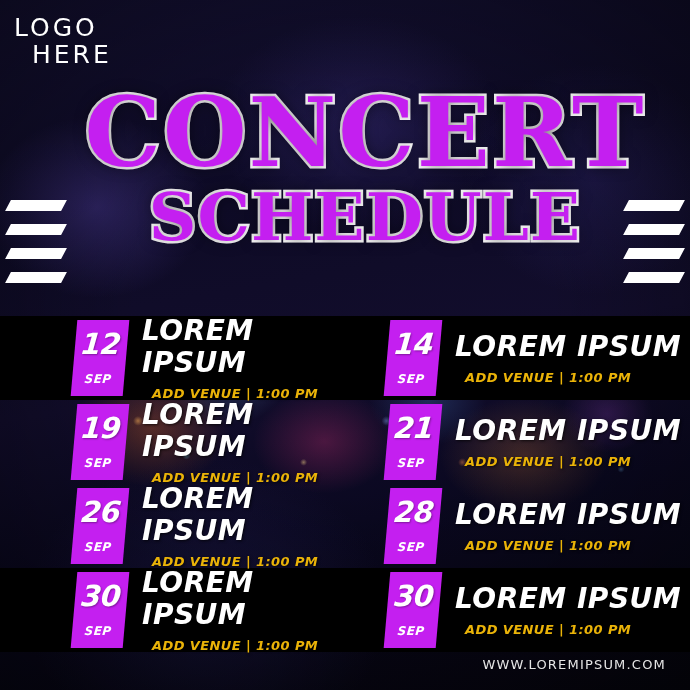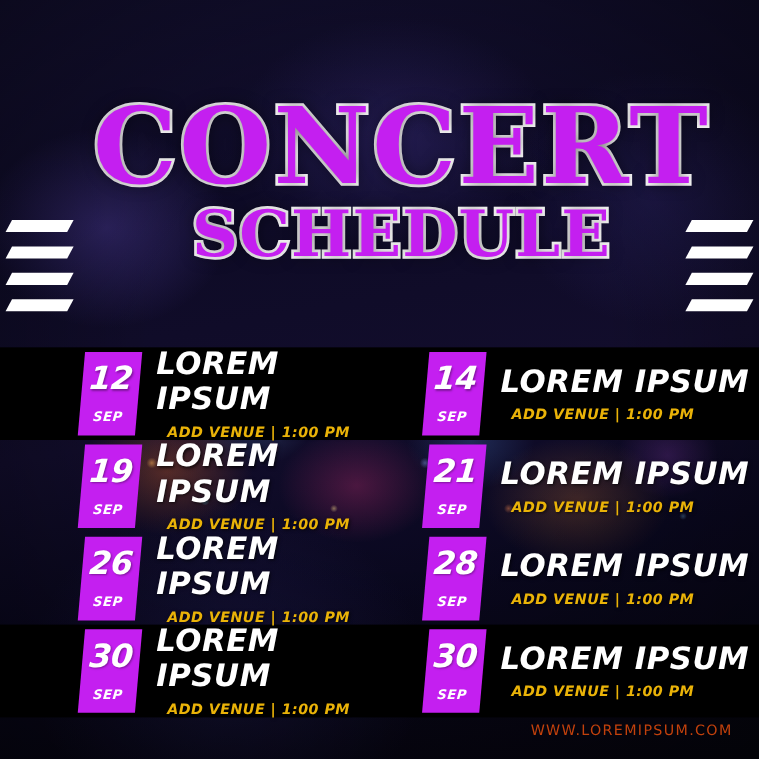--- a/index.html
+++ b/index.html
@@ -100,21 +100,21 @@
     font-family:"DejaVu Serif", serif;
     font-weight:700;
     color:#c41ff0;
     letter-spacing:2px;
     line-height:0.93;
     -webkit-text-stroke:5px #ffffff;
     paint-order:stroke fill;
     text-shadow:0 0 14px rgba(0,0,0,0.55);
   }
   .title-concert  { font-size:96px; }
-  .title-schedule { font-size:58px; margin-top:10px; letter-spacing:1px; }
+  .title-schedule { font-size:66px; margin-top:10px; letter-spacing:1px; }
 
   
   .schedule {
     position:absolute;
     left:0; right:0;
     top:316px;
     z-index:6;
   }
   .srow {
     position:relative;
@@ -192,34 +192,38 @@
     margin-top:7px;
     padding-left:10px;
     text-shadow:1px 1px 3px rgba(0,0,0,0.7);
   }
 
   
   .footer {
     position:absolute;
     right:24px; bottom:18px;
     z-index:6;
-    color:#c2410c;
+    color:#e5e5e5;
     font-family:"DejaVu Sans", sans-serif;
     font-size:13px;
     letter-spacing:1.2px;
   }
 </style>
 </head>
 <body>
 
 <div class="poster">
 
   <div class="bg-photo"></div>
   <div class="bg-vignette"></div>
 
+  <div class="logo">
+    <div class="logo-logo">LOGO</div>
+    <div class="logo-here">HERE</div>
+  </div>
 
   <div class="stripes left">
     <i></i>
     <i></i>
     <i></i>
     <i></i>
   </div>
 
   <div class="stripes right">
     <i></i>

